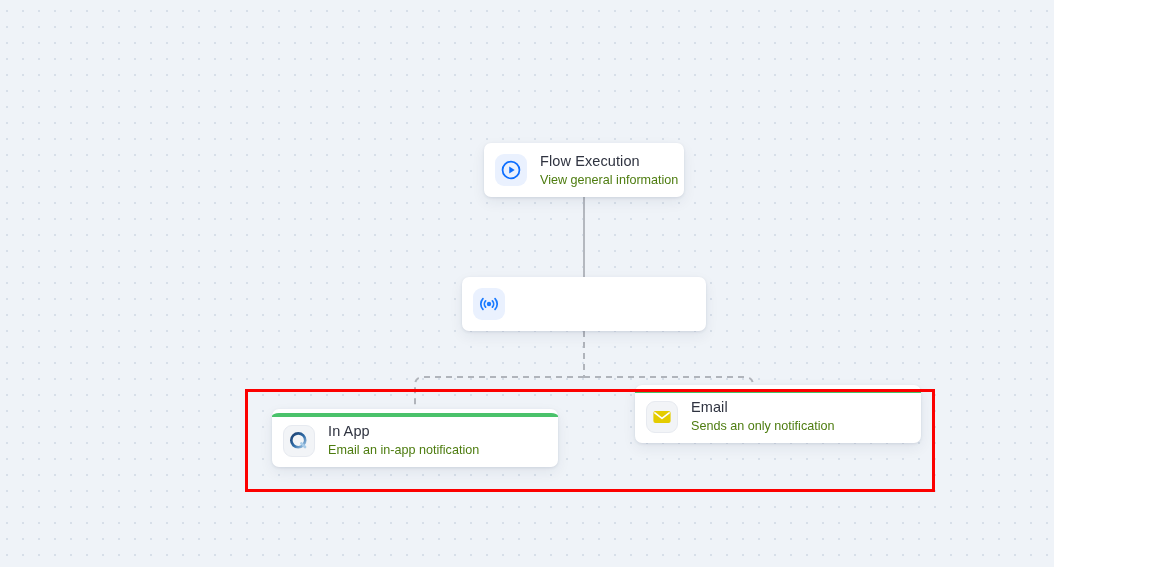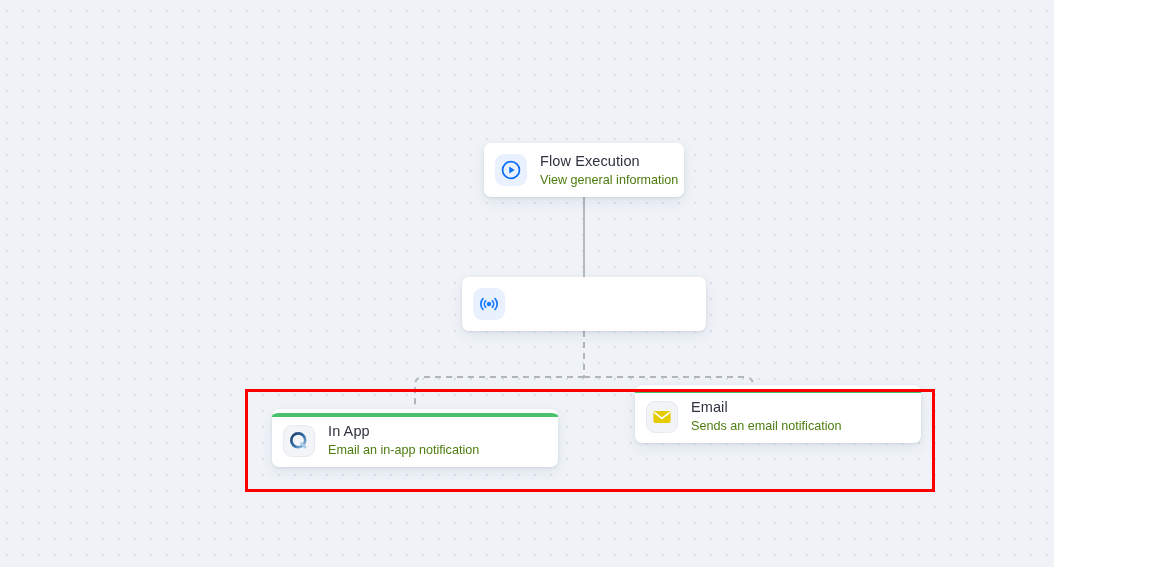--- a/index.html
+++ b/index.html
@@ -220,20 +220,20 @@
     <div class="accent-bar" style="background:#4ac26b"></div>
     <div class="node-inner">
       <div class="node-icon icon-chip-gray">
         <svg width="22" height="22" viewBox="0 0 24 24" xmlns="http://www.w3.org/2000/svg">
           <rect x="2.6" y="5.4" width="18.8" height="13.2" rx="2.3" fill="#e4cc00"></rect>
           <path d="M4.2 7.6 L12 13.6 L19.8 7.6" fill="none" stroke="#ffffff" stroke-width="1.8" stroke-linecap="round" stroke-linejoin="round"></path>
         </svg>
       </div>
       <div class="node-text">
         <div class="node-title">Email</div>
-        <div class="node-sub">Sends an email notification</div>
+        <div class="node-sub">Sends an only notification</div>
       </div>
     </div>
   </div>
 
   <div id="selection-highlight"></div>
 
 </div>
 
 </body></html>

